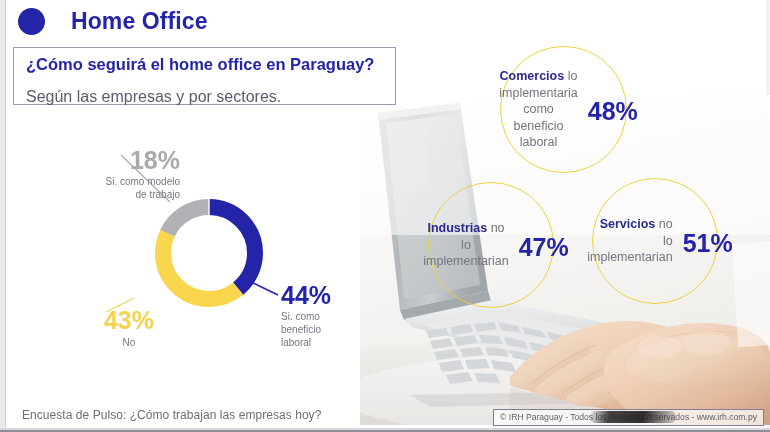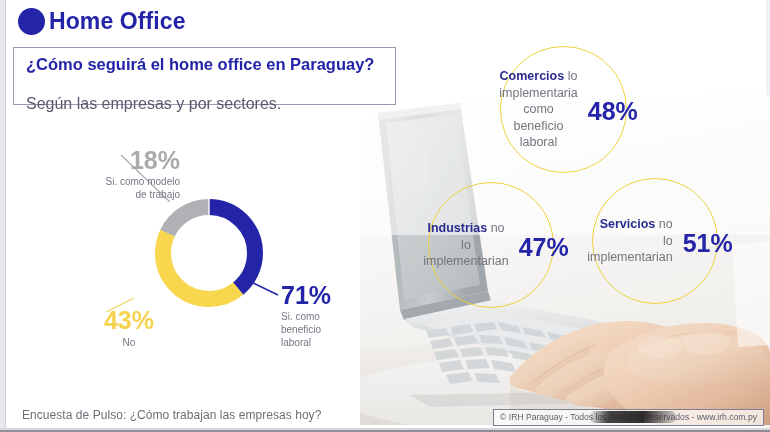--- a/index.html
+++ b/index.html
@@ -15,40 +15,40 @@
     box-sizing:border-box;
   }
   
   .edge-left{position:absolute;left:0;top:0;width:5px;height:432px;background:#e9e9ed;}
   .edge-left2{position:absolute;left:5px;top:0;width:1px;height:432px;background:#cfcfd6;}
   .edge-right{position:absolute;right:0;top:0;width:4px;height:432px;background:#f2f2f4;}
   .edge-bottom{position:absolute;left:0;bottom:0;width:770px;height:4px;background:#d8d8dc;}
   .edge-bottom-dark{position:absolute;left:0;bottom:0;width:770px;height:2px;background:#8e8e96;}
 
   
-  .hdr{position:absolute;left:18px;top:8px;display:flex;align-items:center;gap:4px;}
+  .hdr{position:absolute;left:18px;top:8px;display:flex;align-items:center;gap:26px;}
   .hdr-dot{width:27px;height:27px;border-radius:50%;background:#2424a8;display:block;}
   .hdr-title{
     font-size:23px;font-weight:bold;color:#2424a8;letter-spacing:.1px;
     white-space:nowrap;
   }
 
   
   .titlebox{
     position:absolute;left:13px;top:47px;width:383px;height:58px;
     border:1px solid #9a9ab4;background:#ffffff;box-sizing:border-box;
     padding:6px 0 0 12px;
   }
   .titlebox .q{
     font-size:16.5px;font-weight:bold;color:#2424a8;line-height:1.28;
     white-space:nowrap;
   }
   .titlebox .sub{
     font-size:16px;font-weight:normal;color:#5a5a6e;line-height:1.3;
-    white-space:nowrap;margin-top:19px;
+    white-space:nowrap;margin-top:12px;
   }
 
   
   .photo{
     position:absolute;left:360px;top:95px;width:410px;height:330px;overflow:hidden;
   }
   .photo svg{display:block;}
 
   
   .donut-wrap{position:absolute;left:150px;top:194px;width:118px;height:118px;}
@@ -273,21 +273,21 @@
     <div class="cap" style="white-space:pre-line;">Si. como modelo
 de trabajo</div>
   </div>
 
   <div class="lbl lbl-43">
     <div class="pct">43%</div>
     <div class="cap" style="white-space:pre-line;">No</div>
   </div>
 
   <div class="lbl lbl-39">
-    <div class="pct">71%</div>
+    <div class="pct">44%</div>
     <div class="cap" style="white-space:pre-line;">Si. como
 beneficio
 laboral</div>
   </div>
 
   <div class="callout co-comercios">
     <div class="txt">
       <b>Comercios</b><span> lo implementaria como beneficio laboral</span>
     </div>
     <div class="big">48%</div>

